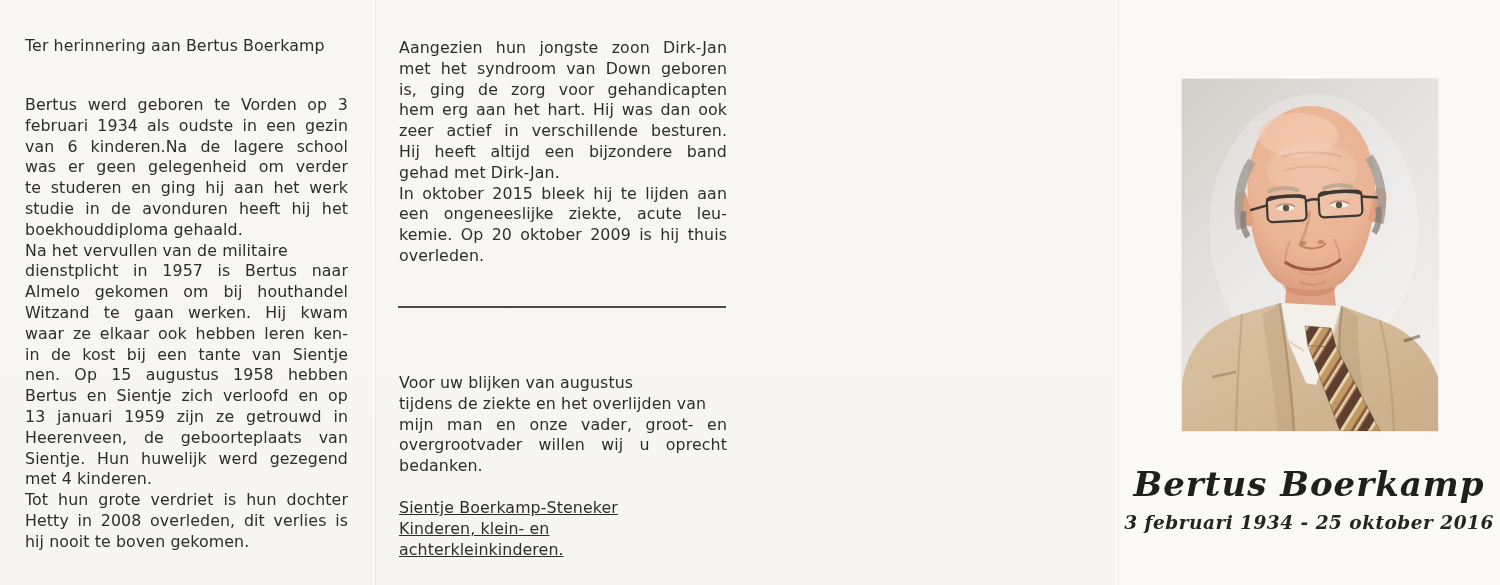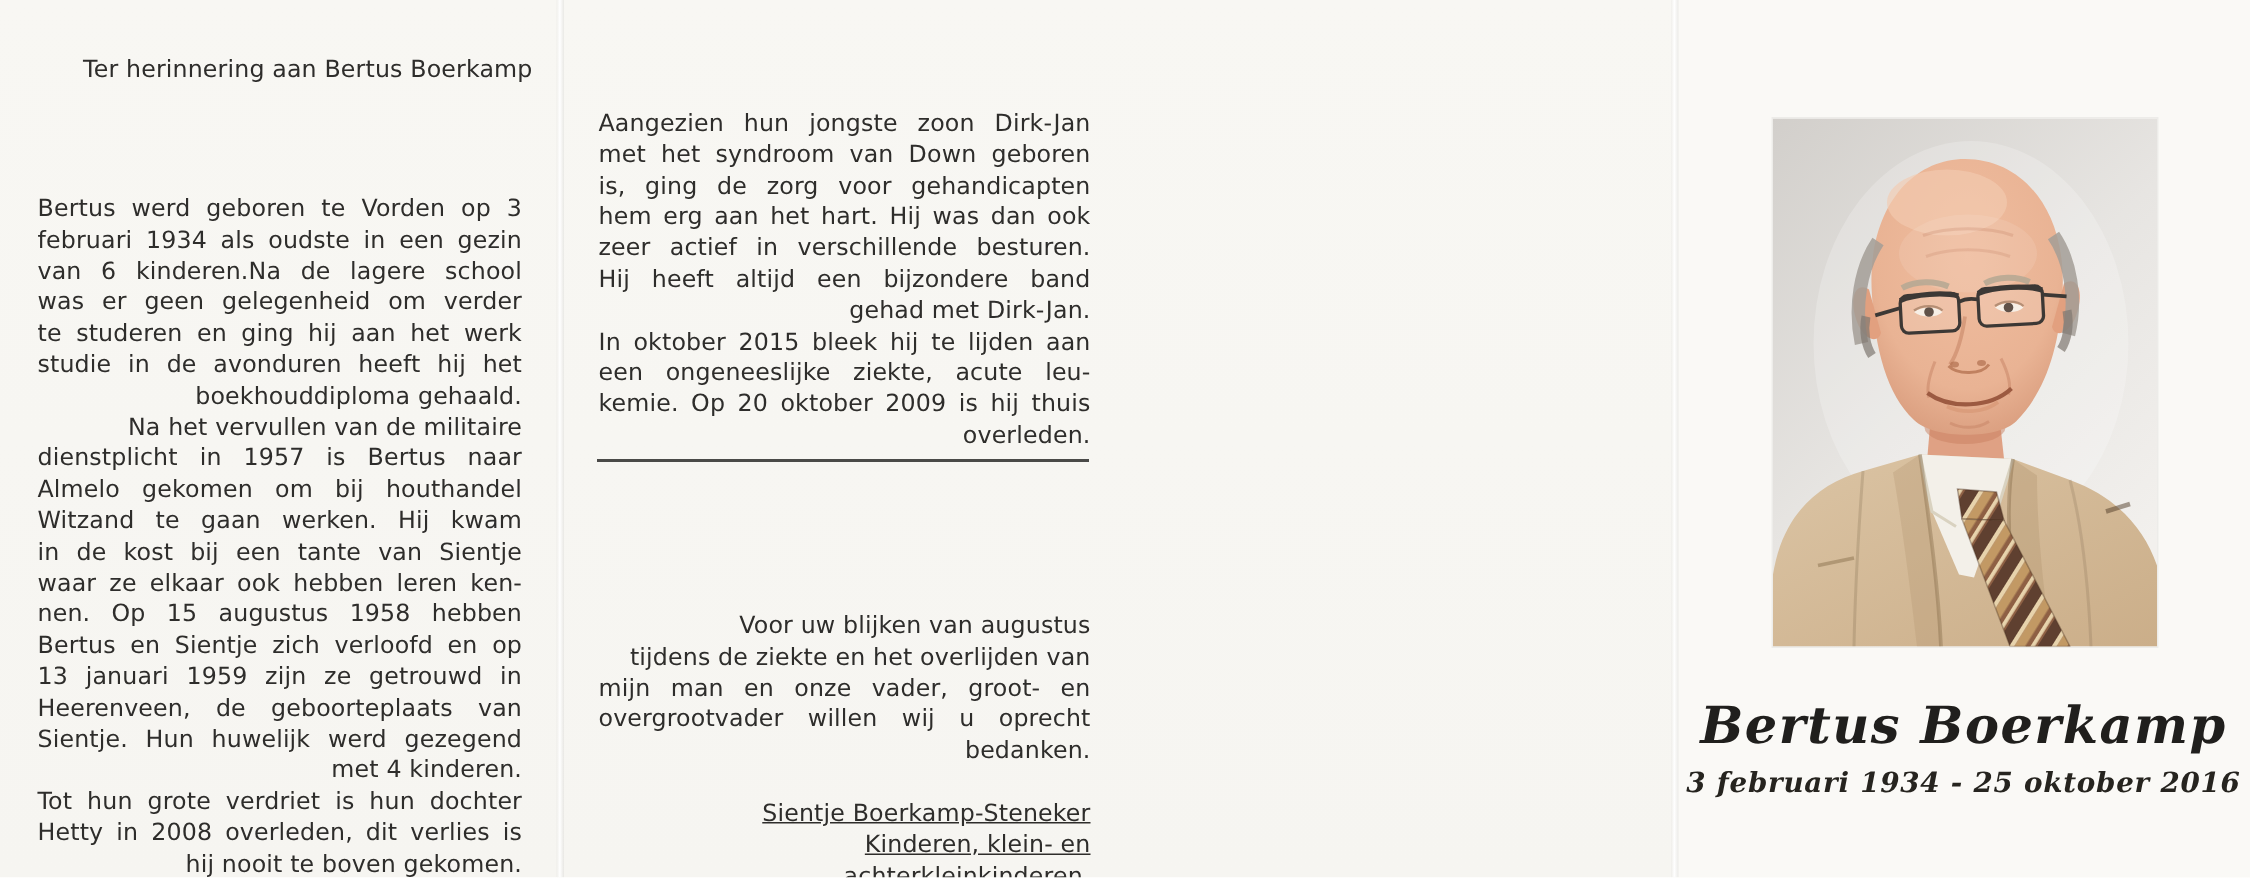--- a/index.html
+++ b/index.html
@@ -23,29 +23,28 @@
   }
   .crease-1 { left: 371px; }
   .crease-2 { left: 1114px; }
 
   .ln {
     font-size: 15.8px;
     line-height: 20.8px;
     height: 20.8px;
     white-space: pre;
     letter-spacing: 0.1px;
-    text-align: right;
   }
   .ln.j {
     white-space: normal;
     text-align: justify;
     text-align-last: justify;
     -moz-text-align-last: justify;
   }
-  .block { position: absolute; margin-top: 34px; }
+  .block { position: absolute; }
 
   #left-title   { position: absolute; left: 25px;  top: 36px;  width: 330px; }
   #left-body    { left: 25px;  top: 95px;  width: 323px; }
   #mid-block1   { left: 399px; top: 38px;  width: 328px; }
   #mid-divider  {
     position: absolute; left: 398px; top: 306px; width: 328px; height: 0;
     border-top: 2px solid var(--divider, #4a4a48);
   }
   #mid-block2   { left: 399px; top: 373px; width: 328px; }
   #mid-sign     { left: 399px; top: 498px; width: 328px; text-decoration: underline; }
@@ -89,22 +88,22 @@
         <div class="ln j">februari 1934 als oudste in een gezin</div>
         <div class="ln j">van 6 kinderen.Na de lagere school</div>
         <div class="ln j">was er geen gelegenheid om verder</div>
         <div class="ln j">te studeren en ging hij aan het werk</div>
         <div class="ln j">studie in de avonduren heeft hij het</div>
         <div class="ln">boekhouddiploma gehaald.</div>
         <div class="ln">Na het vervullen van de militaire</div>
         <div class="ln j">dienstplicht in 1957 is Bertus naar</div>
         <div class="ln j">Almelo gekomen om bij houthandel</div>
         <div class="ln j">Witzand te gaan werken. Hij kwam</div>
+        <div class="ln j">waar ze elkaar ook hebben leren ken-</div>
         <div class="ln j">in de kost bij een tante van Sientje</div>
-        <div class="ln j">waar ze elkaar ook hebben leren ken-</div>
         <div class="ln j">nen. Op 15 augustus 1958 hebben</div>
         <div class="ln j">Bertus en Sientje zich verloofd en op</div>
         <div class="ln j">13 januari 1959 zijn ze getrouwd in</div>
         <div class="ln j">Heerenveen, de geboorteplaats van</div>
         <div class="ln j">Sientje. Hun huwelijk werd gezegend</div>
         <div class="ln">met 4 kinderen.</div>
         <div class="ln j">Tot hun grote verdriet is hun dochter</div>
         <div class="ln j">Hetty in 2008 overleden, dit verlies is</div>
         <div class="ln">hij nooit te boven gekomen.</div>
       </div>

